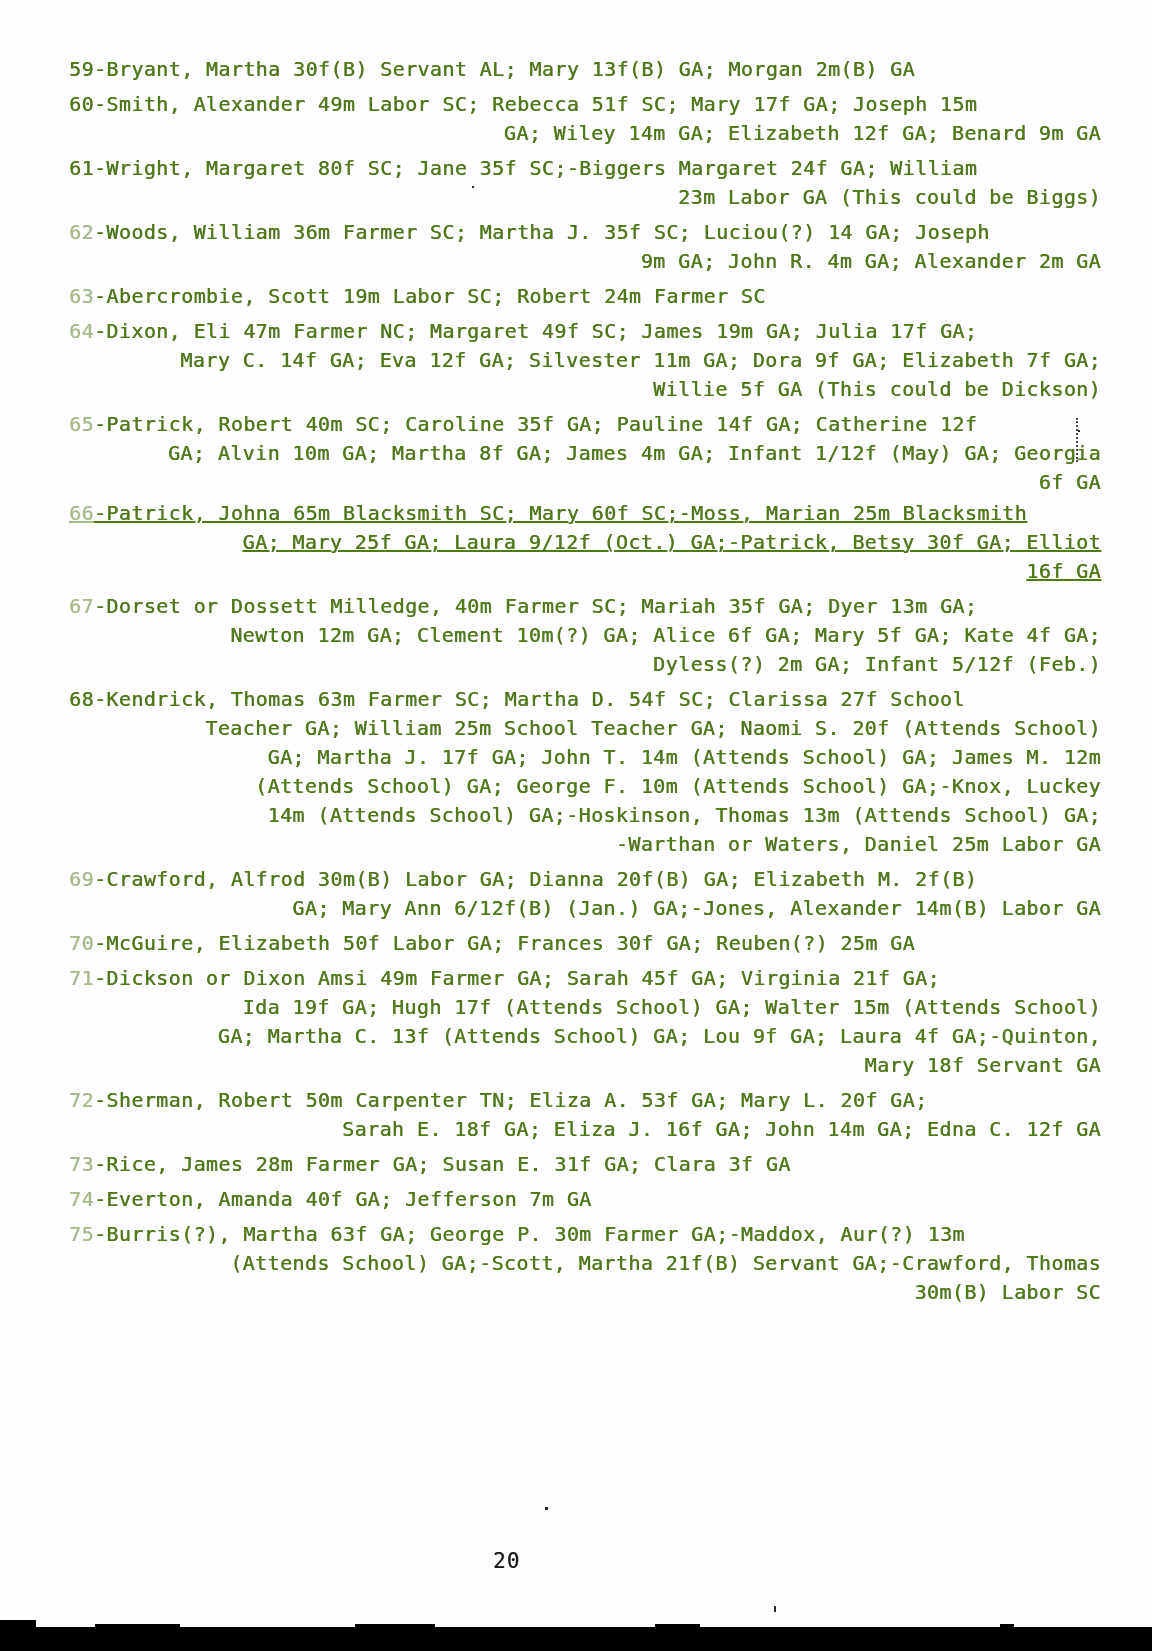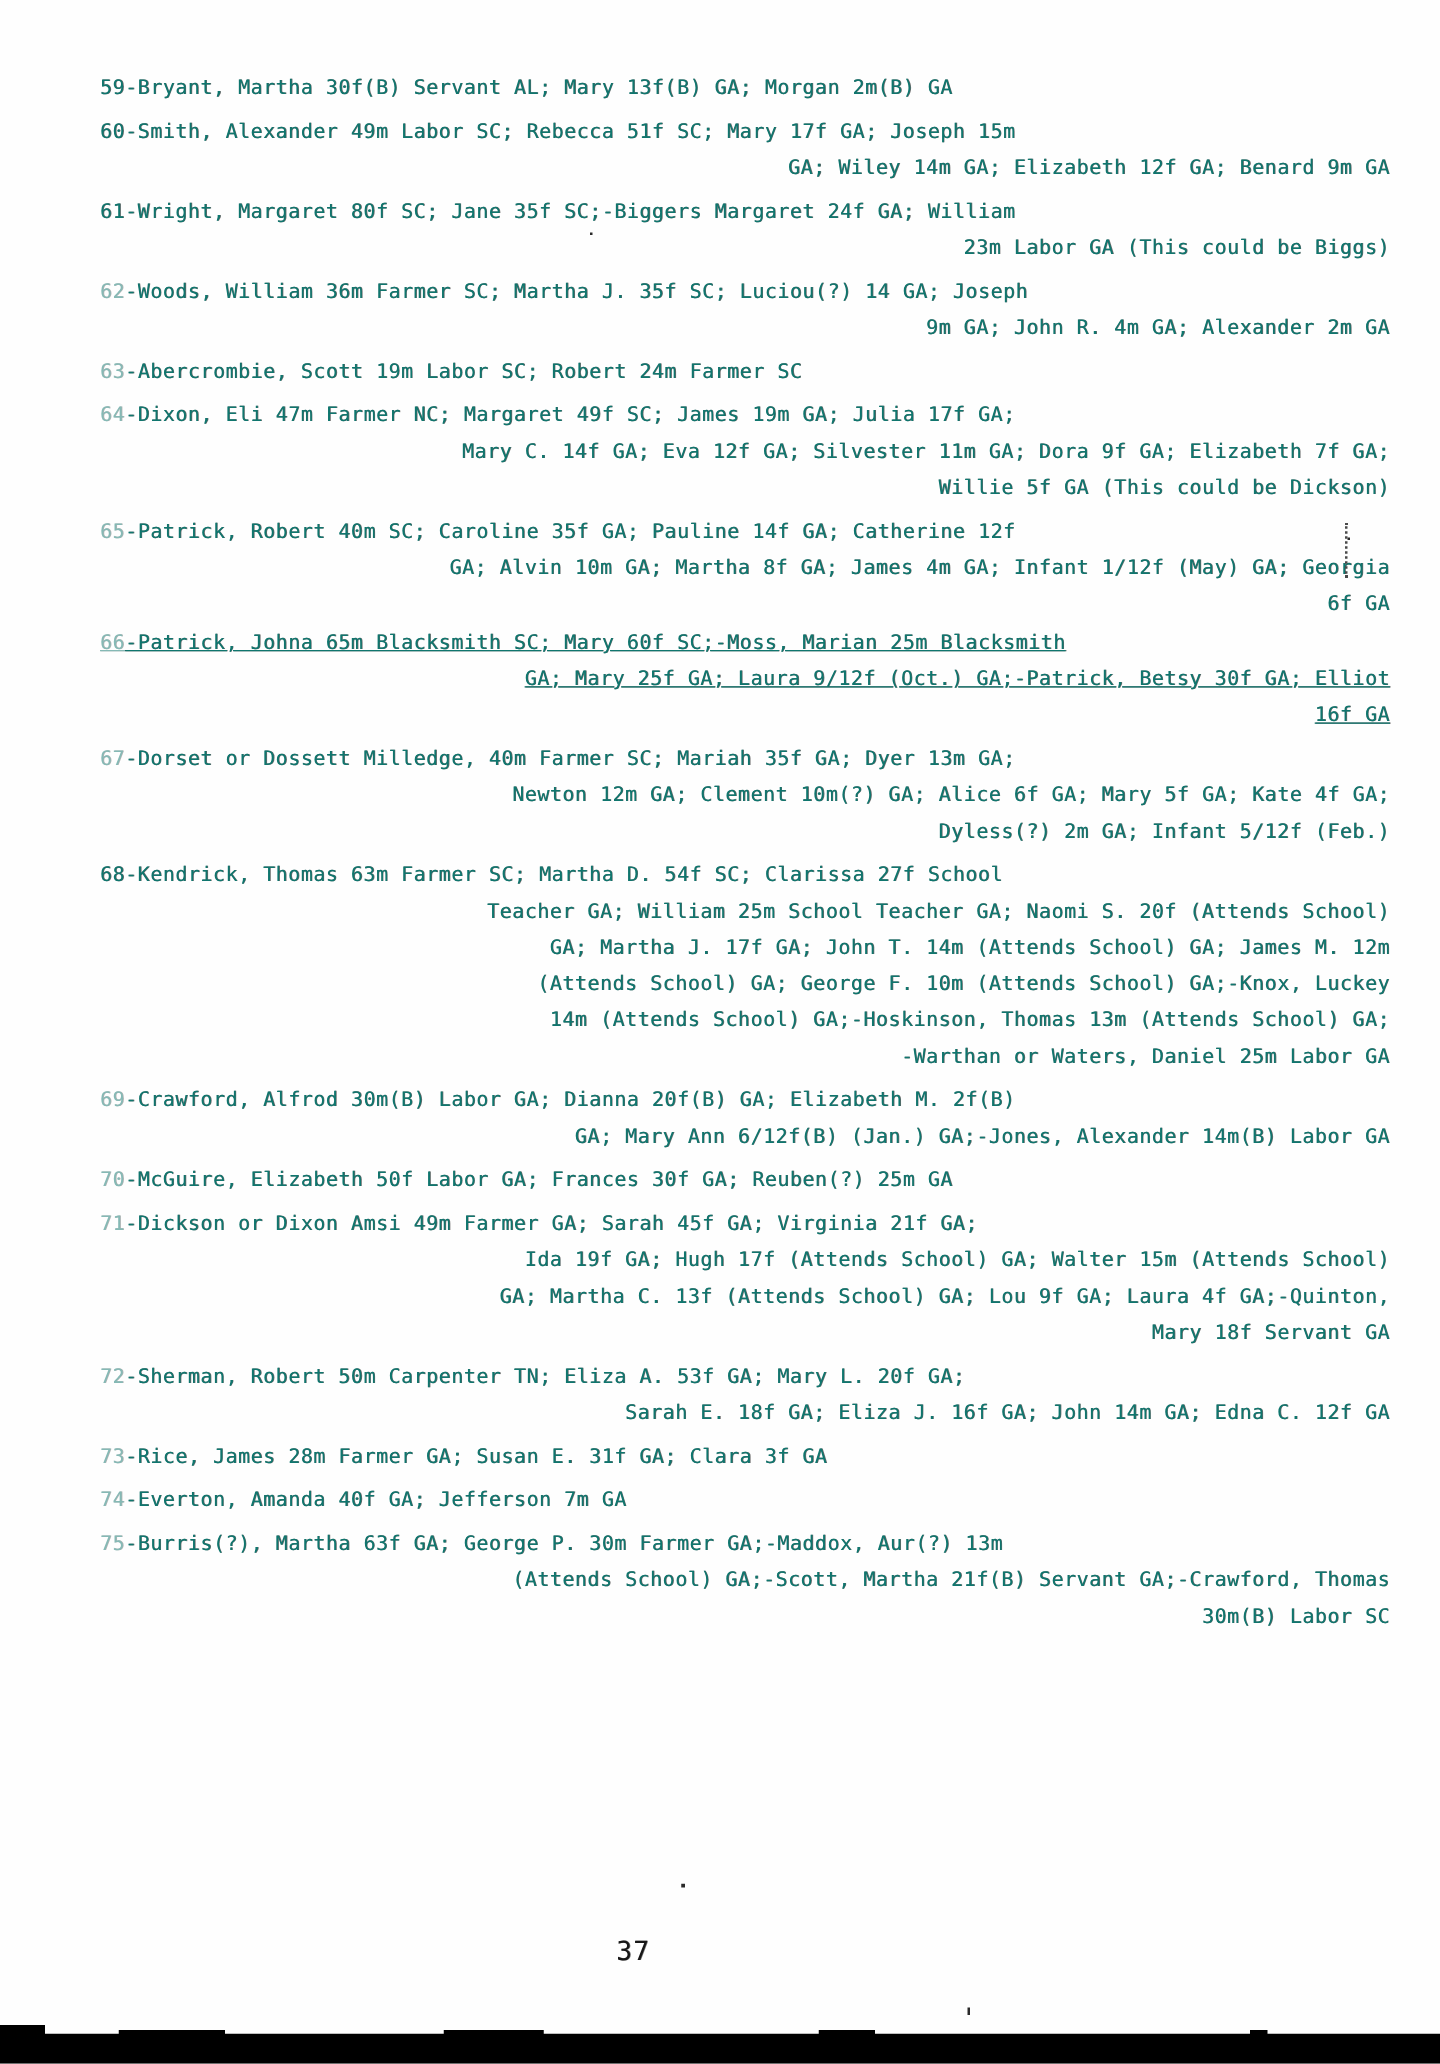--- a/index.html
+++ b/index.html
@@ -15,24 +15,24 @@
     font-family: "DejaVu Sans Mono", "Liberation Mono", monospace;
   }
   .page {
     position: absolute;
     inset: 0;
     background: #fefefe;
   }
   .content {
     position: absolute;
     top: 55px;
-    left: 80px;
+    left: 69px;
     width: 1032px;
-    color: #0f766e;
-    font-size: 16px;
+    color: #4d7c0f;
+    font-size: 20px;
     line-height: 29px;
     letter-spacing: 0.4px;
     text-shadow: 0.5px 0 0 rgba(25,25,25,0.65);
     white-space: pre;
   }
   .entry { margin-top: 6px; }
   .entry:first-child { margin-top: 0; }
   .entry.tight { margin-top: 2px; text-decoration: underline; }
   .line.cont { padding-left: 37px; text-align: right; }
   .faded { opacity: 0.5; text-align: right; }
@@ -90,21 +90,21 @@
   .speck.s3 { left: 774px; top: 1606px; width: 2px; height: 6px; }
   .speck.s4 { left: 1078px; top: 430px; width: 2px; height: 2px; }
 </style>
 </head>
 <body>
 
 <div class="page">
 
   <div class="content" id="entries"><div class="entry"><div class="line">59-Bryant, Martha 30f(B) Servant AL; Mary 13f(B) GA; Morgan 2m(B) GA</div></div><div class="entry"><div class="line">60-Smith, Alexander 49m Labor SC; Rebecca 51f SC; Mary 17f GA; Joseph 15m</div><div class="line cont">GA; Wiley 14m GA; Elizabeth 12f GA; Benard 9m GA</div></div><div class="entry"><div class="line">61-Wright, Margaret 80f SC; Jane 35f SC;-Biggers Margaret 24f GA; William</div><div class="line cont">23m Labor GA (This could be Biggs)</div></div><div class="entry"><div class="line"><span class="faded">62</span>-Woods, William 36m Farmer SC; Martha J. 35f SC; Luciou(?) 14 GA; Joseph</div><div class="line cont">9m GA; John R. 4m GA; Alexander 2m GA</div></div><div class="entry"><div class="line"><span class="faded">63</span>-Abercrombie, Scott 19m Labor SC; Robert 24m Farmer SC</div></div><div class="entry"><div class="line"><span class="faded">64</span>-Dixon, Eli 47m Farmer NC; Margaret 49f SC; James 19m GA; Julia 17f GA;</div><div class="line cont">Mary C. 14f GA; Eva 12f GA; Silvester 11m GA; Dora 9f GA; Elizabeth 7f GA;</div><div class="line cont">Willie 5f GA (This could be Dickson)</div></div><div class="entry"><div class="line"><span class="faded">65</span>-Patrick, Robert 40m SC; Caroline 35f GA; Pauline 14f GA; Catherine 12f</div><div class="line cont">GA; Alvin 10m GA; Martha 8f GA; James 4m GA; Infant 1/12f (May) GA; Georgia</div><div class="line cont">6f GA</div></div><div class="entry tight"><div class="line"><span class="faded">66</span>-Patrick, Johna 65m Blacksmith SC; Mary 60f SC;-Moss, Marian 25m Blacksmith</div><div class="line cont">GA; Mary 25f GA; Laura 9/12f (Oct.) GA;-Patrick, Betsy 30f GA; Elliot</div><div class="line cont">16f GA</div></div><div class="entry"><div class="line"><span class="faded">67</span>-Dorset or Dossett Milledge, 40m Farmer SC; Mariah 35f GA; Dyer 13m GA;</div><div class="line cont">Newton 12m GA; Clement 10m(?) GA; Alice 6f GA; Mary 5f GA; Kate 4f GA;</div><div class="line cont">Dyless(?) 2m GA; Infant 5/12f (Feb.)</div></div><div class="entry"><div class="line">68-Kendrick, Thomas 63m Farmer SC; Martha D. 54f SC; Clarissa 27f School</div><div class="line cont">Teacher GA; William 25m School Teacher GA; Naomi S. 20f (Attends School)</div><div class="line cont">GA; Martha J. 17f GA; John T. 14m (Attends School) GA; James M. 12m</div><div class="line cont">(Attends School) GA; George F. 10m (Attends School) GA;-Knox, Luckey</div><div class="line cont">14m (Attends School) GA;-Hoskinson, Thomas 13m (Attends School) GA;</div><div class="line cont">-Warthan or Waters, Daniel 25m Labor GA</div></div><div class="entry"><div class="line"><span class="faded">69</span>-Crawford, Alfrod 30m(B) Labor GA; Dianna 20f(B) GA; Elizabeth M. 2f(B)</div><div class="line cont">GA; Mary Ann 6/12f(B) (Jan.) GA;-Jones, Alexander 14m(B) Labor GA</div></div><div class="entry"><div class="line"><span class="faded">70</span>-McGuire, Elizabeth 50f Labor GA; Frances 30f GA; Reuben(?) 25m GA</div></div><div class="entry"><div class="line"><span class="faded">71</span>-Dickson or Dixon Amsi 49m Farmer GA; Sarah 45f GA; Virginia 21f GA;</div><div class="line cont">Ida 19f GA; Hugh 17f (Attends School) GA; Walter 15m (Attends School)</div><div class="line cont">GA; Martha C. 13f (Attends School) GA; Lou 9f GA; Laura 4f GA;-Quinton,</div><div class="line cont">Mary 18f Servant GA</div></div><div class="entry"><div class="line"><span class="faded">72</span>-Sherman, Robert 50m Carpenter TN; Eliza A. 53f GA; Mary L. 20f GA;</div><div class="line cont">Sarah E. 18f GA; Eliza J. 16f GA; John 14m GA; Edna C. 12f GA</div></div><div class="entry"><div class="line"><span class="faded">73</span>-Rice, James 28m Farmer GA; Susan E. 31f GA; Clara 3f GA</div></div><div class="entry"><div class="line"><span class="faded">74</span>-Everton, Amanda 40f GA; Jefferson 7m GA</div></div><div class="entry"><div class="line"><span class="faded">75</span>-Burris(?), Martha 63f GA; George P. 30m Farmer GA;-Maddox, Aur(?) 13m</div><div class="line cont">(Attends School) GA;-Scott, Martha 21f(B) Servant GA;-Crawford, Thomas</div><div class="line cont">30m(B) Labor SC</div></div></div>
 
-  <div class="page-number">37</div>
+  <div class="page-number">20</div>
 
   <div class="dotted-artifact"></div>
   <div class="speck s1"></div>
   <div class="speck s2"></div>
   <div class="speck s3"></div>
   <div class="speck s4"></div>
 
   <div class="footer-left-mark"></div>
   <div class="tick t1"></div>
   <div class="tick t2"></div>

